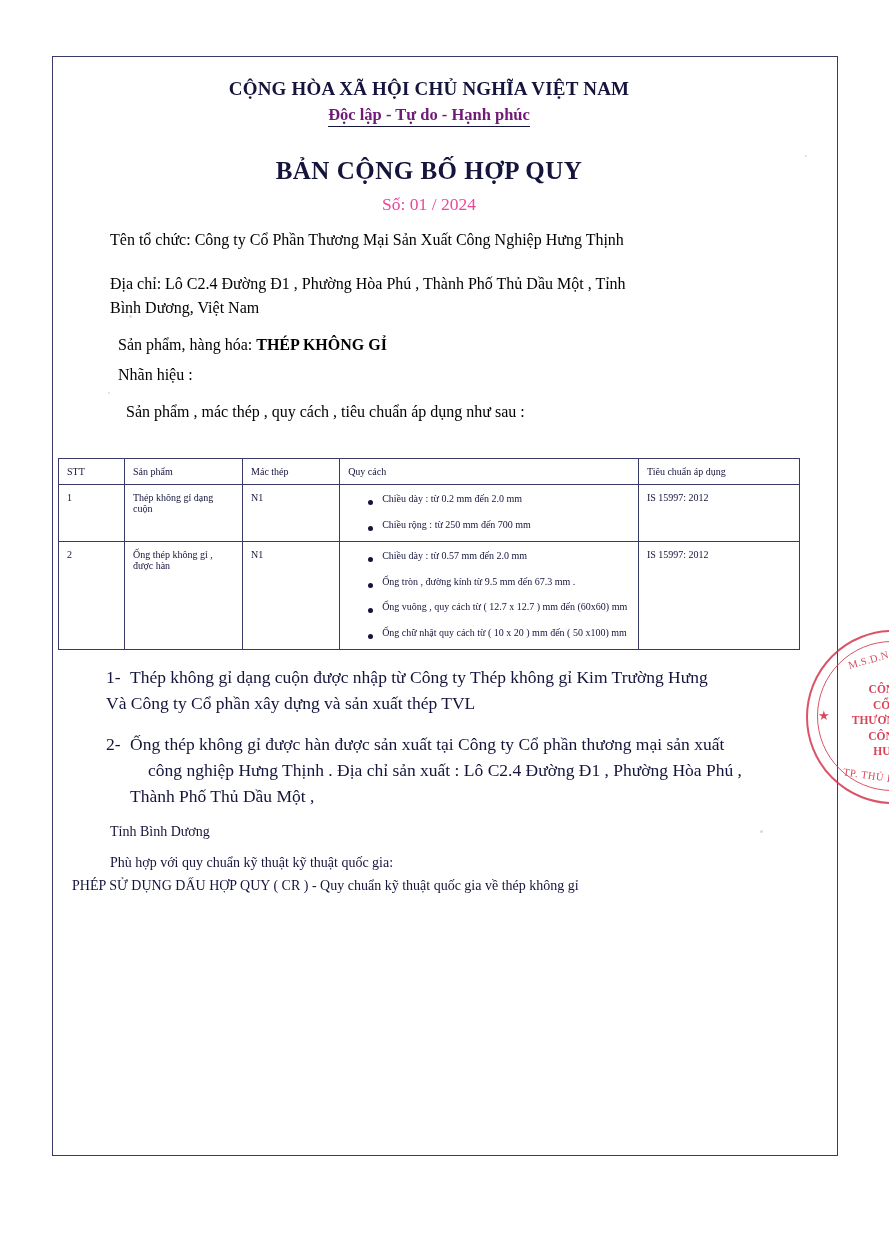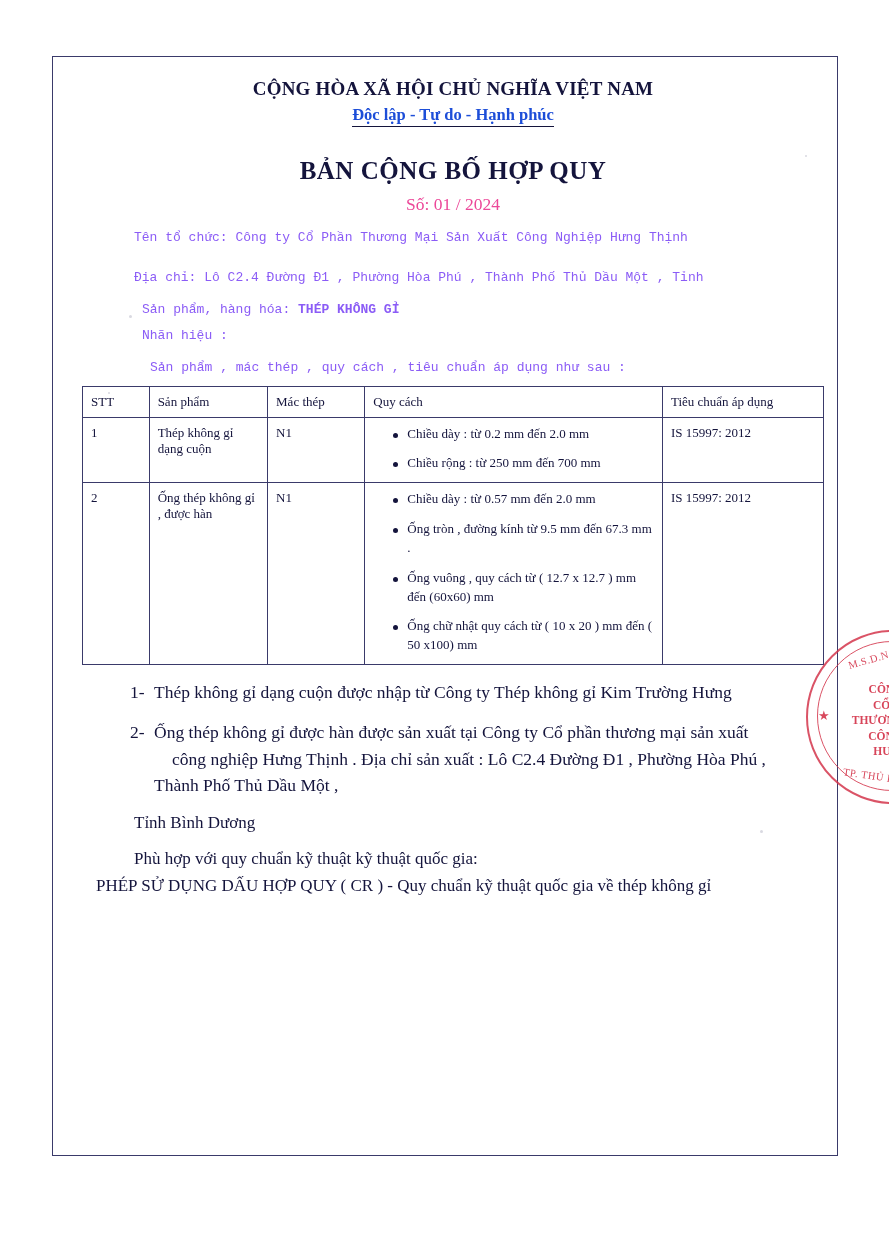--- a/index.html
+++ b/index.html
@@ -25,21 +25,21 @@
     position: absolute;
     left: 52px;
     top: 56px;
     width: 786px;
     height: 1100px;
     border: 1.5px solid #3a3a6a;
     box-sizing: border-box;
   }
   .content {
     position: absolute;
-    left: 60px;
+    left: 36px;
     top: 56px;
     width: 786px;
     height: 1100px;
     box-sizing: border-box;
     padding: 14px 22px 0 22px;
   }
   .center { text-align: center; }
   .national-title {
     font-weight: bold;
     font-size: 19px;
@@ -47,50 +47,49 @@
     margin-top: 8px;
     color: #14143c;
   }
   .motto {
     font-weight: bold;
     font-size: 16.5px;
     margin-top: 5px;
     display: inline-block;
     border-bottom: 1.4px solid #14143c;
     padding-bottom: 1px;
-    color: #1d4ed8;
+    color: #701a75;
   }
   .doc-title {
     font-weight: bold;
     font-size: 25px;
     margin-top: 30px;
     letter-spacing: 0.5px;
     color: #14143c;
   }
   .doc-number {
     font-size: 17.5px;
     margin-top: 9px;
     color: #ec4899;
   }
   .para {
-    font-size: 13px;
+    font-size: 16px;
     line-height: 1.5;
     margin-top: 13px;
-    color: #8b5cf6;
-    font-family: Liberation Mono, monospace;
+    color: #000000;
   }
   .para.indent { padding-left: 52px; }
   .para.indent2 { padding-left: 60px; }
   .para.indent3 { padding-left: 68px; }
   .bold { font-weight: bold; }
   table.spec {
-    margin-top: 8px;
+    margin-top: 34px;
     width: 100%;
     border-collapse: collapse;
-    font-size: 13px;
+    font-size: 10px;
     color: #14143c;
   }
   table.spec th, table.spec td {
     border: 1px solid #3a3a6a;
     padding: 7px 8px;
     vertical-align: top;
     text-align: left;
     font-weight: normal;
   }
   table.spec th { font-weight: normal; }
@@ -131,21 +130,21 @@
     margin-top: 14px;
     position: relative;
   }
   .numbered .n {
     position: absolute;
     left: 48px;
     top: 0;
   }
   .numbered .body { display: block; padding-left: 24px; }
   .tail {
-    font-size: 17px;
+    font-size: 14px;
     line-height: 1.5;
     color: #14143c;
     margin-top: 12px;
   }
   .tail .l1 { padding-left: 52px; }
   .tail .l2 { padding-left: 52px; }
   .tail .l3 { padding-left: 52px; text-align: justify; }
   .tail .l4 { padding-left: 14px; text-align: justify; }
   
   .seal {
@@ -219,20 +218,21 @@
 
     <div class="center">
       <div class="national-title">CỘNG HÒA XÃ HỘI CHỦ NGHĨA VIỆT NAM</div>
       <div><span class="motto">Độc lập - Tự do - Hạnh phúc</span></div>
       <div class="doc-title">BẢN CỘNG BỐ HỢP QUY</div>
       <div class="doc-number">Số: 01 / 2024</div>
     </div>
 
     <div class="para indent">Tên tổ chức: Công ty Cổ Phần Thương Mại Sản Xuất Công Nghiệp Hưng Thịnh</div>
     <div class="para indent" style="margin-top:20px">Địa chỉ: Lô C2.4 Đường Đ1 , Phường Hòa Phú , Thành Phố Thủ Dầu Một , Tỉnh</div>
+    <div class="para" style="margin-top:0;padding-left:52px">Bình Dương, Việt Nam</div>
 
     <div class="para indent2">
       <span>Sản phẩm, hàng hóa:</span>
       <span class="bold">THÉP KHÔNG GỈ</span>
     </div>
     <div class="para indent2" style="margin-top:6px">Nhãn hiệu :</div>
     <div class="para indent3">Sản phẩm , mác thép , quy cách , tiêu chuẩn áp dụng như sau :</div>
 
     <table class="spec">
       <thead>
@@ -272,20 +272,21 @@
           <td>IS 15997: 2012</td>
         </tr>
       </tbody>
     </table>
 
     <div class="numbered">
       <span class="n">1-</span>
       <span class="body">
         <span>Thép không gỉ dạng cuộn được nhập từ Công ty Thép không gỉ Kim Trường Hưng</span>
       </span>
+      <div style="padding-left:0">Và Công ty Cổ phần xây dựng và sản xuất thép TVL</div>
     </div>
 
     <div class="numbered">
       <span class="n">2-</span>
       <span class="body">
         <span>Ống thép không gỉ được hàn được sản xuất tại Công ty Cổ phần thương mại sản xuất</span>
       </span>
       <div style="padding-left:42px">công nghiệp Hưng Thịnh . Địa chỉ sản xuất : Lô C2.4 Đường Đ1 , Phường Hòa Phú ,</div>
       <div style="padding-left:24px">Thành Phố Thủ Dầu Một ,</div>
     </div>

